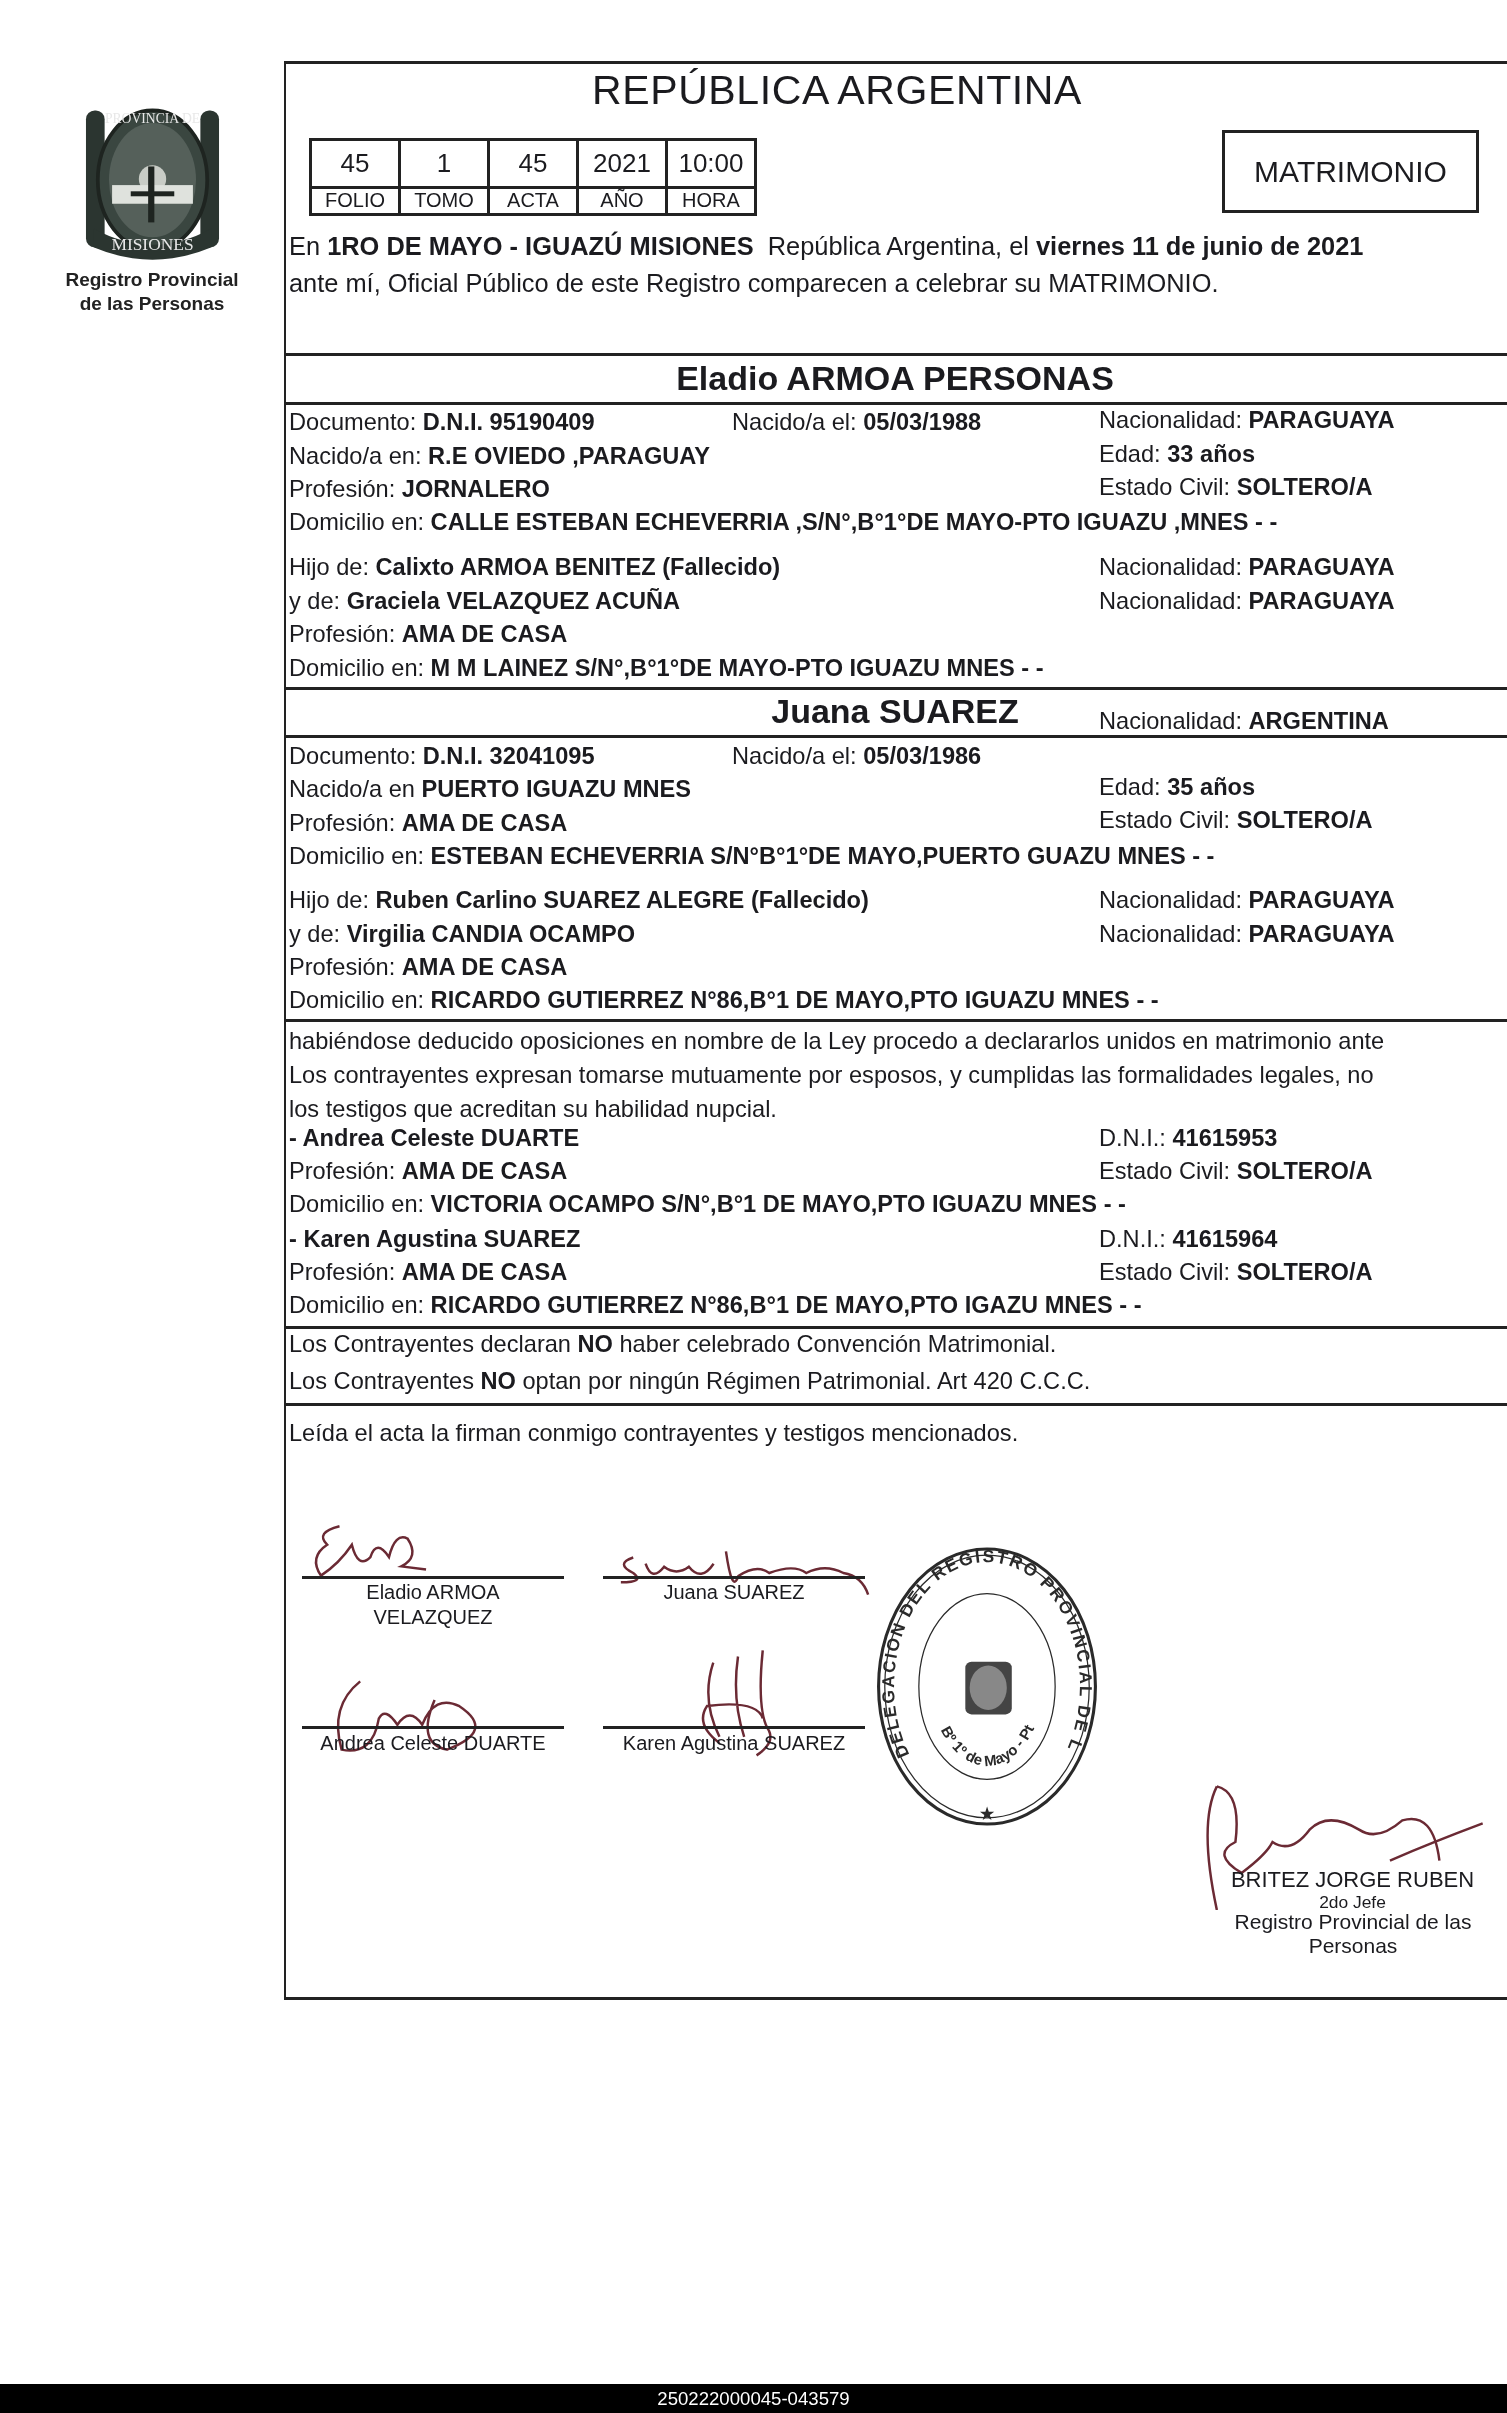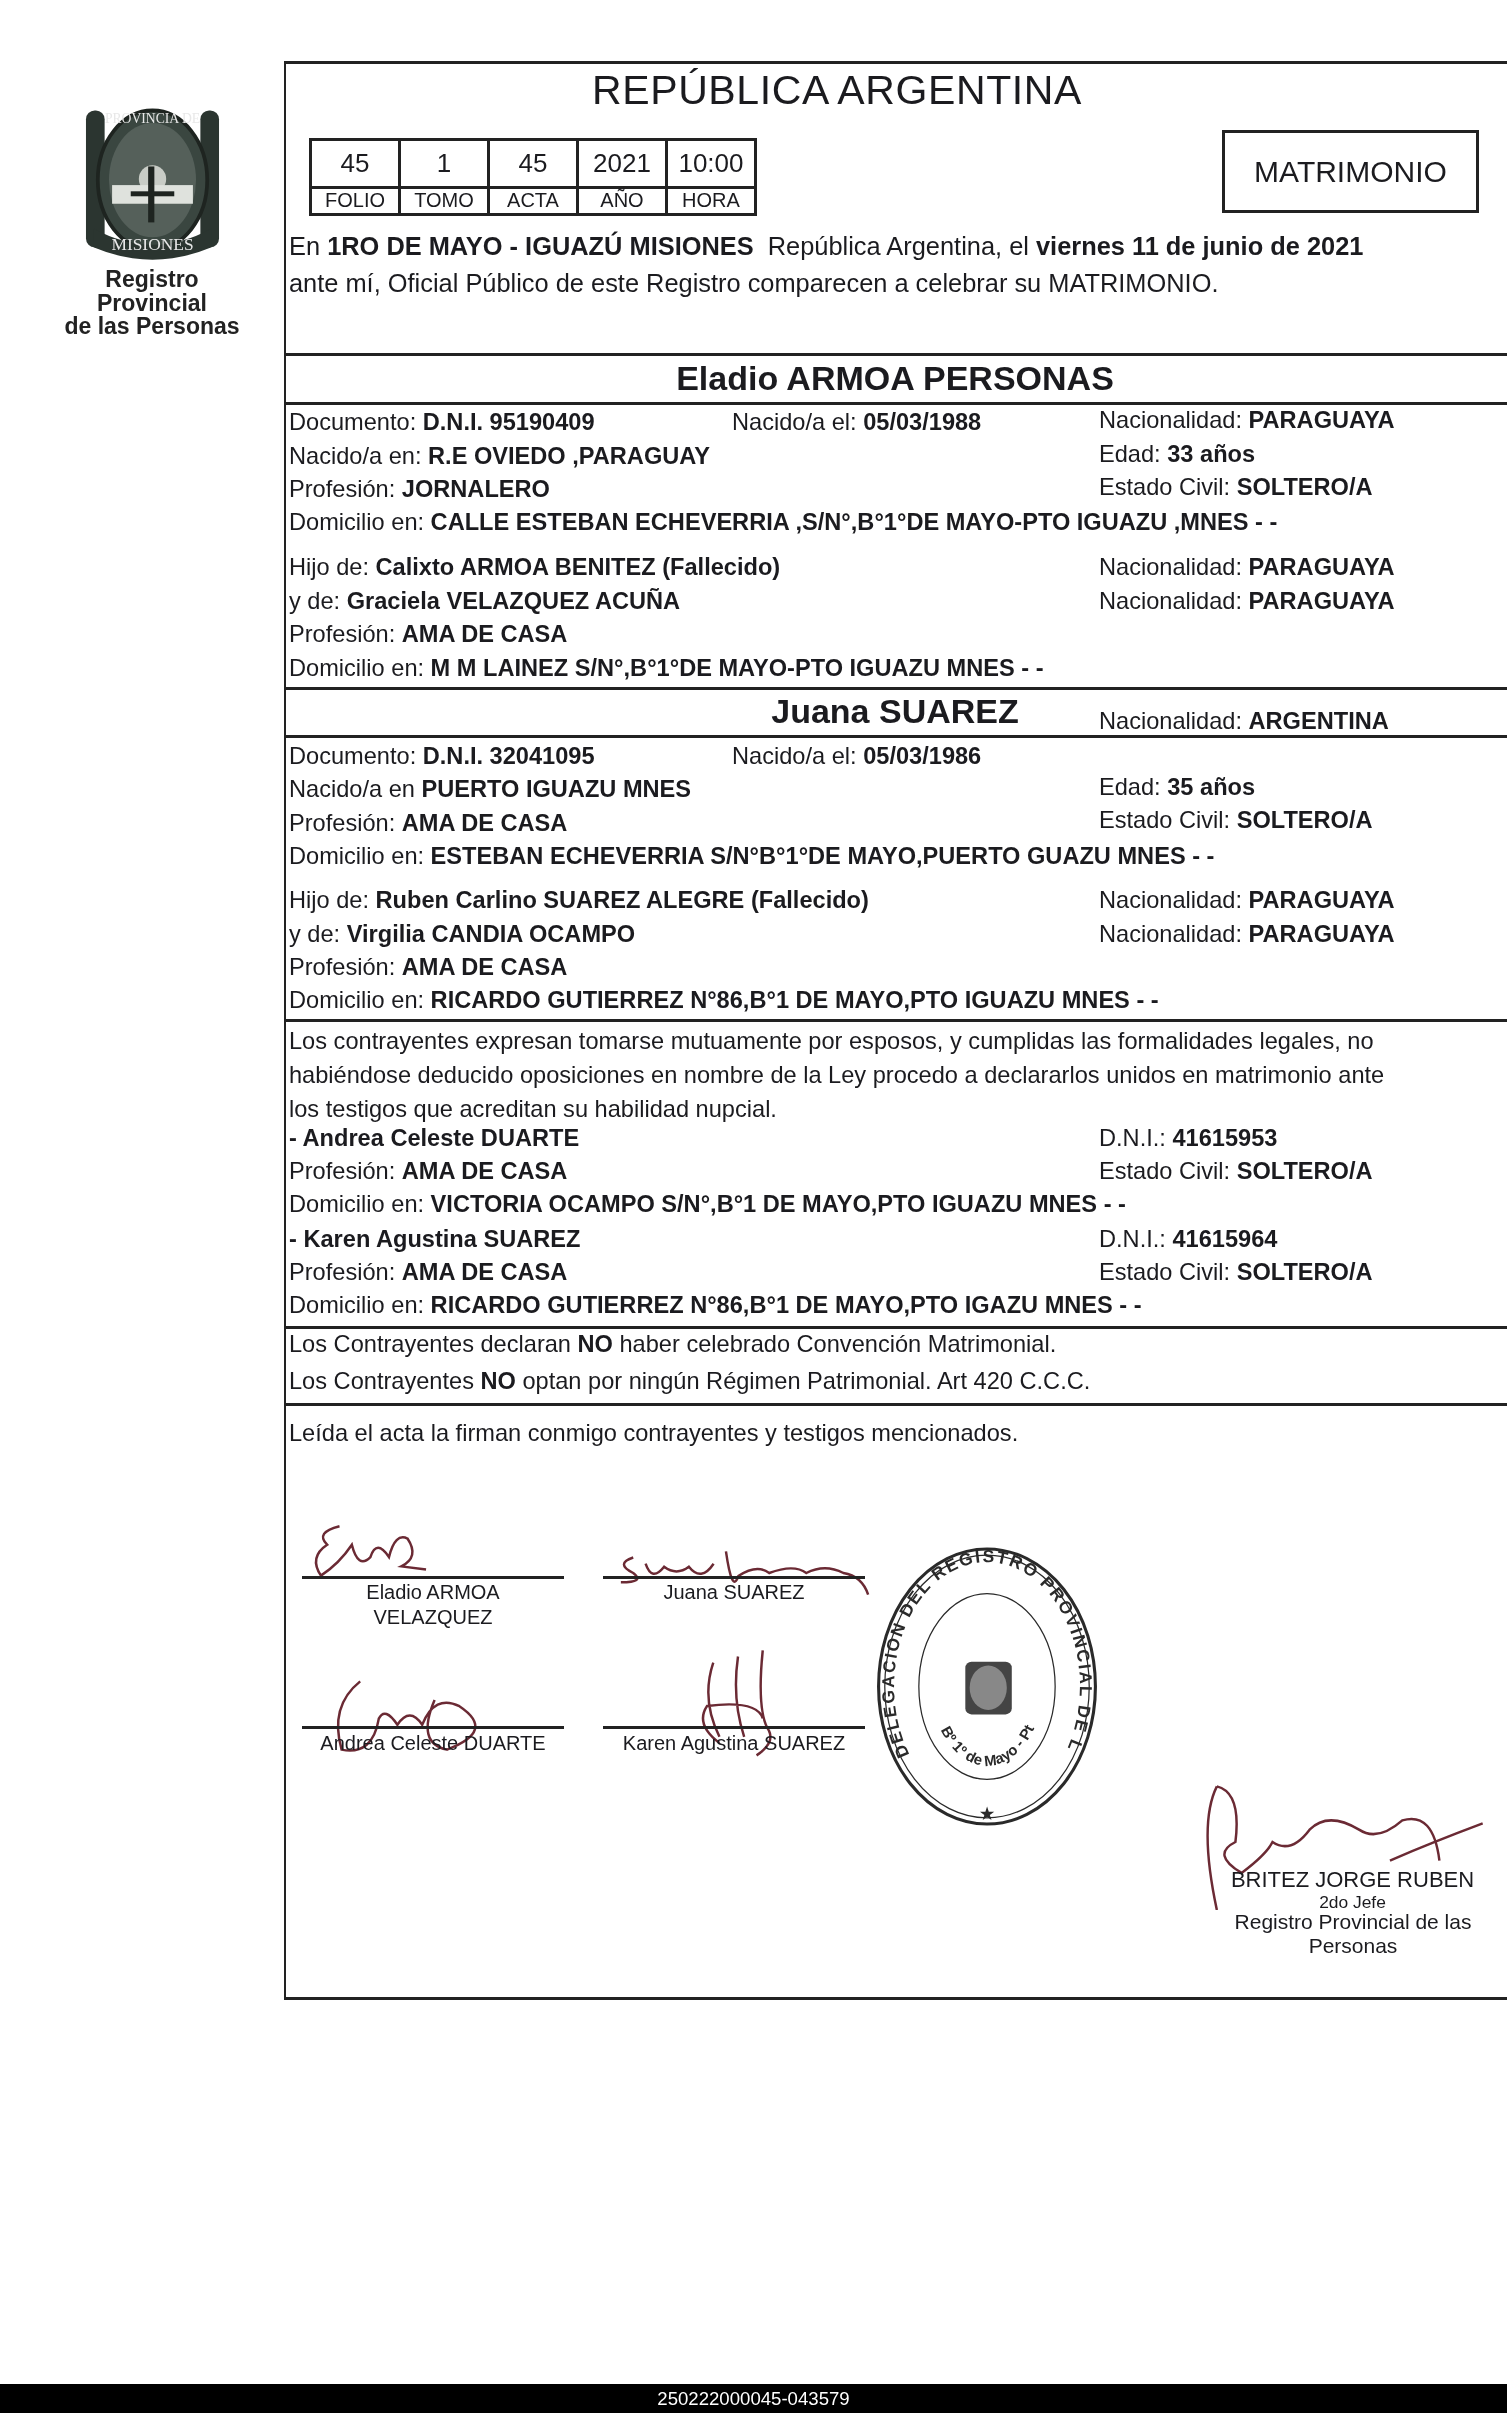--- a/index.html
+++ b/index.html
@@ -1,19 +1,19 @@
 <!DOCTYPE html>
 <html style="font-size:10px"><head>
 <meta charset="utf-8">
 <style>
   html, body { margin:0; padding:0; background:#ffffff; }
   body { width:1507px; height:2413px; position:relative; overflow:hidden; font-family:"Liberation Sans", sans-serif; color:#1b1b1f; }
   .abs { position:absolute; }
   .emblem { left:81px; top:98px; width:143px; height:163px; }
-  .emblem-caption { left:56px; top:268px; width:192px; text-align:center; font-weight:bold; font-size:23px; line-height:23.6px; color:#222; }
+  .emblem-caption { left:56px; top:268px; width:192px; text-align:center; font-weight:bold; font-size:19px; line-height:23.6px; color:#222; }
   .frame { left:284px; top:61px; width:1303px; height:1939px; border-left:2.5px solid #222; border-top:3.1px solid #222; border-bottom:3.7px solid #222; box-sizing:border-box; }
   .hline { position:absolute; left:284px; width:1241px; height:3.1px; background:#222; }
   .title { left:558px; top:67px; width:558px; text-align:center; font-size:41px; letter-spacing:0.6px; }
   .regtable { left:309px; top:138px; border-collapse:collapse; }
   .regtable td { border:3.1px solid #222; text-align:center; width:86px; padding:0; }
   .regtable tr.vals td { height:45px; font-size:26px; }
   .regtable tr.labels td { height:23.6px; font-size:20px; }
   .typebox { left:1222px; top:130px; width:257px; height:83px; border:3.1px solid #222; box-sizing:border-box; font-size:30px; display:flex; align-items:center; justify-content:center; }
   .intro { left:289px; font-size:25.4px; white-space:nowrap; }
   .name { left:284px; width:1222px; text-align:center; font-weight:bold; font-size:34px; }
@@ -130,22 +130,22 @@
 <div class="row" style="top:887px;"><span>Hijo de: </span><b>Ruben Carlino SUAREZ ALEGRE (Fallecido)</b></div>
 <div class="col3" style="top:887px;"><span>Nacionalidad: </span><b>PARAGUAYA</b></div>
 
 <div class="row" style="top:921px;"><span>y de: </span><b>Virgilia CANDIA OCAMPO</b></div>
 <div class="col3" style="top:921px;"><span>Nacionalidad: </span><b>PARAGUAYA</b></div>
 
 <div class="row" style="top:954px;"><span>Profesión: </span><b>AMA DE CASA</b></div>
 <div class="row" style="top:987px;"><span>Domicilio en: </span><b>RICARDO GUTIERREZ N°86,B°1 DE MAYO,PTO IGUAZU MNES - -</b></div>
 
 <div class="abs para" style="top:1024px;">
+  <div>habiéndose deducido oposiciones en nombre de la Ley procedo a declararlos unidos en matrimonio ante</div>
   <div>Los contrayentes expresan tomarse mutuamente por esposos, y cumplidas las formalidades legales, no</div>
-  <div>habiéndose deducido oposiciones en nombre de la Ley procedo a declararlos unidos en matrimonio ante</div>
   <div>los testigos que acreditan su habilidad nupcial.</div>
 </div>
 
 <div class="row" style="top:1125px;"><b>- Andrea Celeste DUARTE</b></div>
 <div class="col3" style="top:1125px;"><span>D.N.I.: </span><b>41615953</b></div>
 <div class="row" style="top:1158px;"><span>Profesión: </span><b>AMA DE CASA</b></div>
 <div class="col3" style="top:1158px;"><span>Estado Civil: </span><b>SOLTERO/A</b></div>
 <div class="row" style="top:1191px;"><span>Domicilio en: </span><b>VICTORIA OCAMPO S/N°,B°1 DE MAYO,PTO IGUAZU MNES - -</b></div>
 
 <div class="row" style="top:1226px;"><b>- Karen Agustina SUAREZ</b></div>

